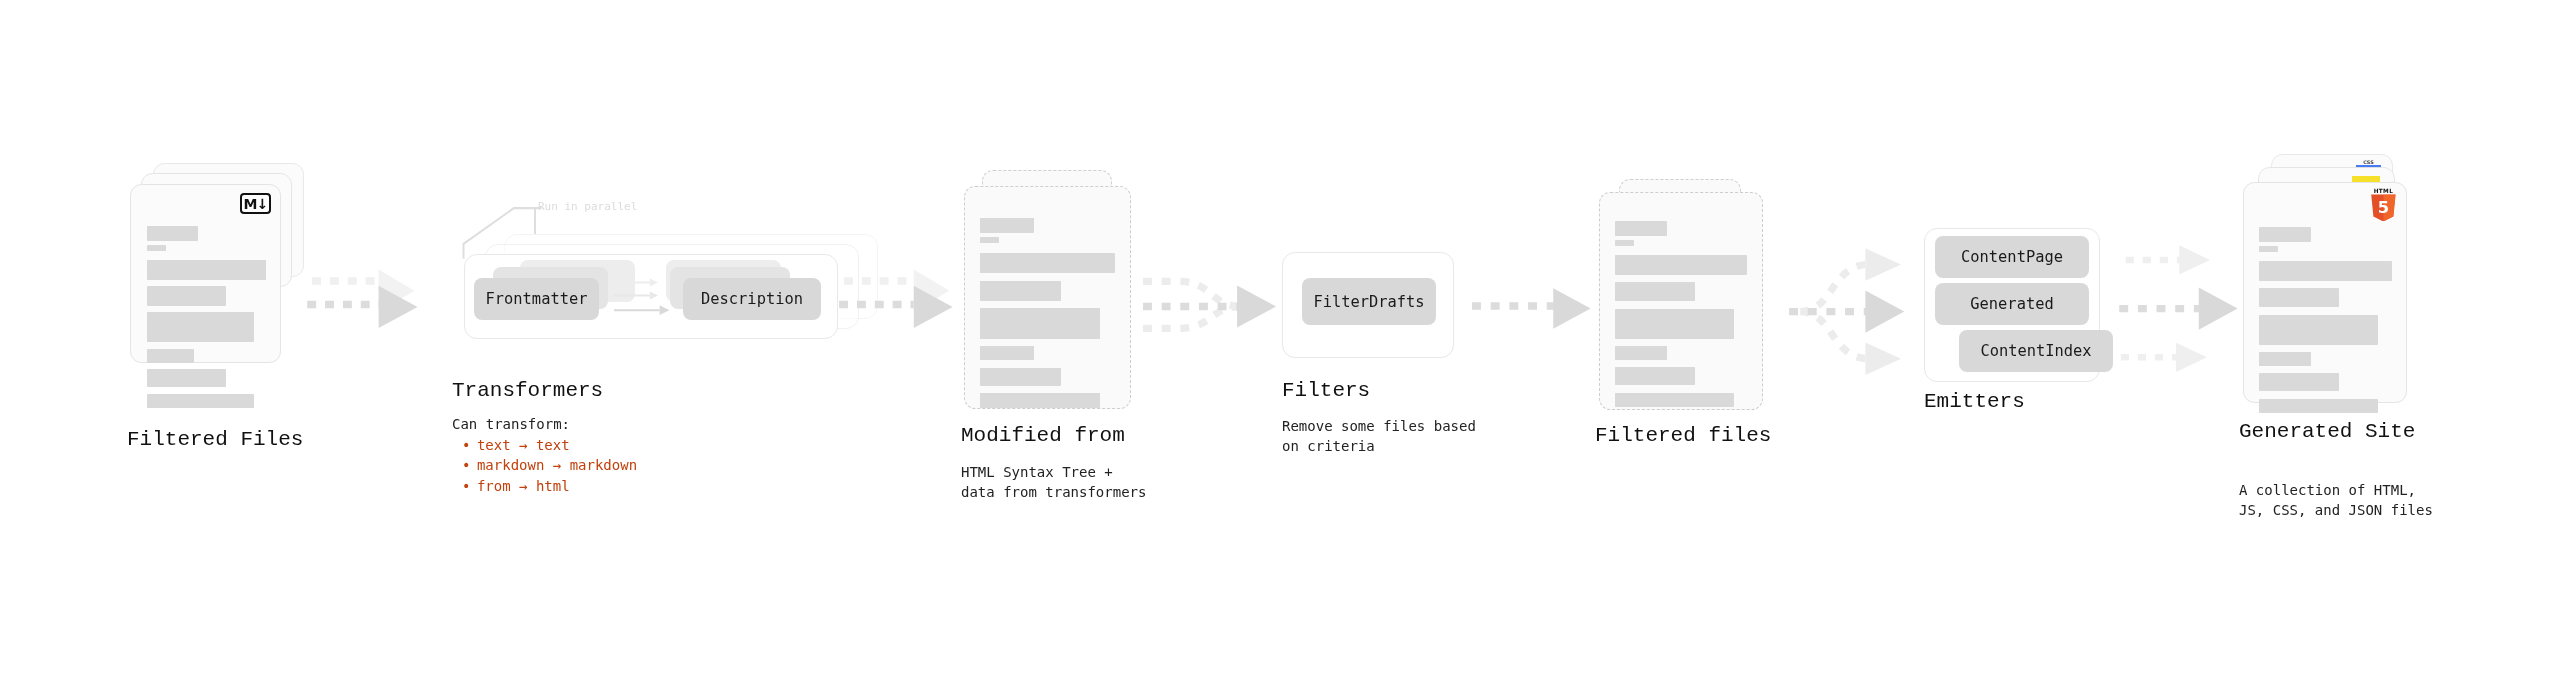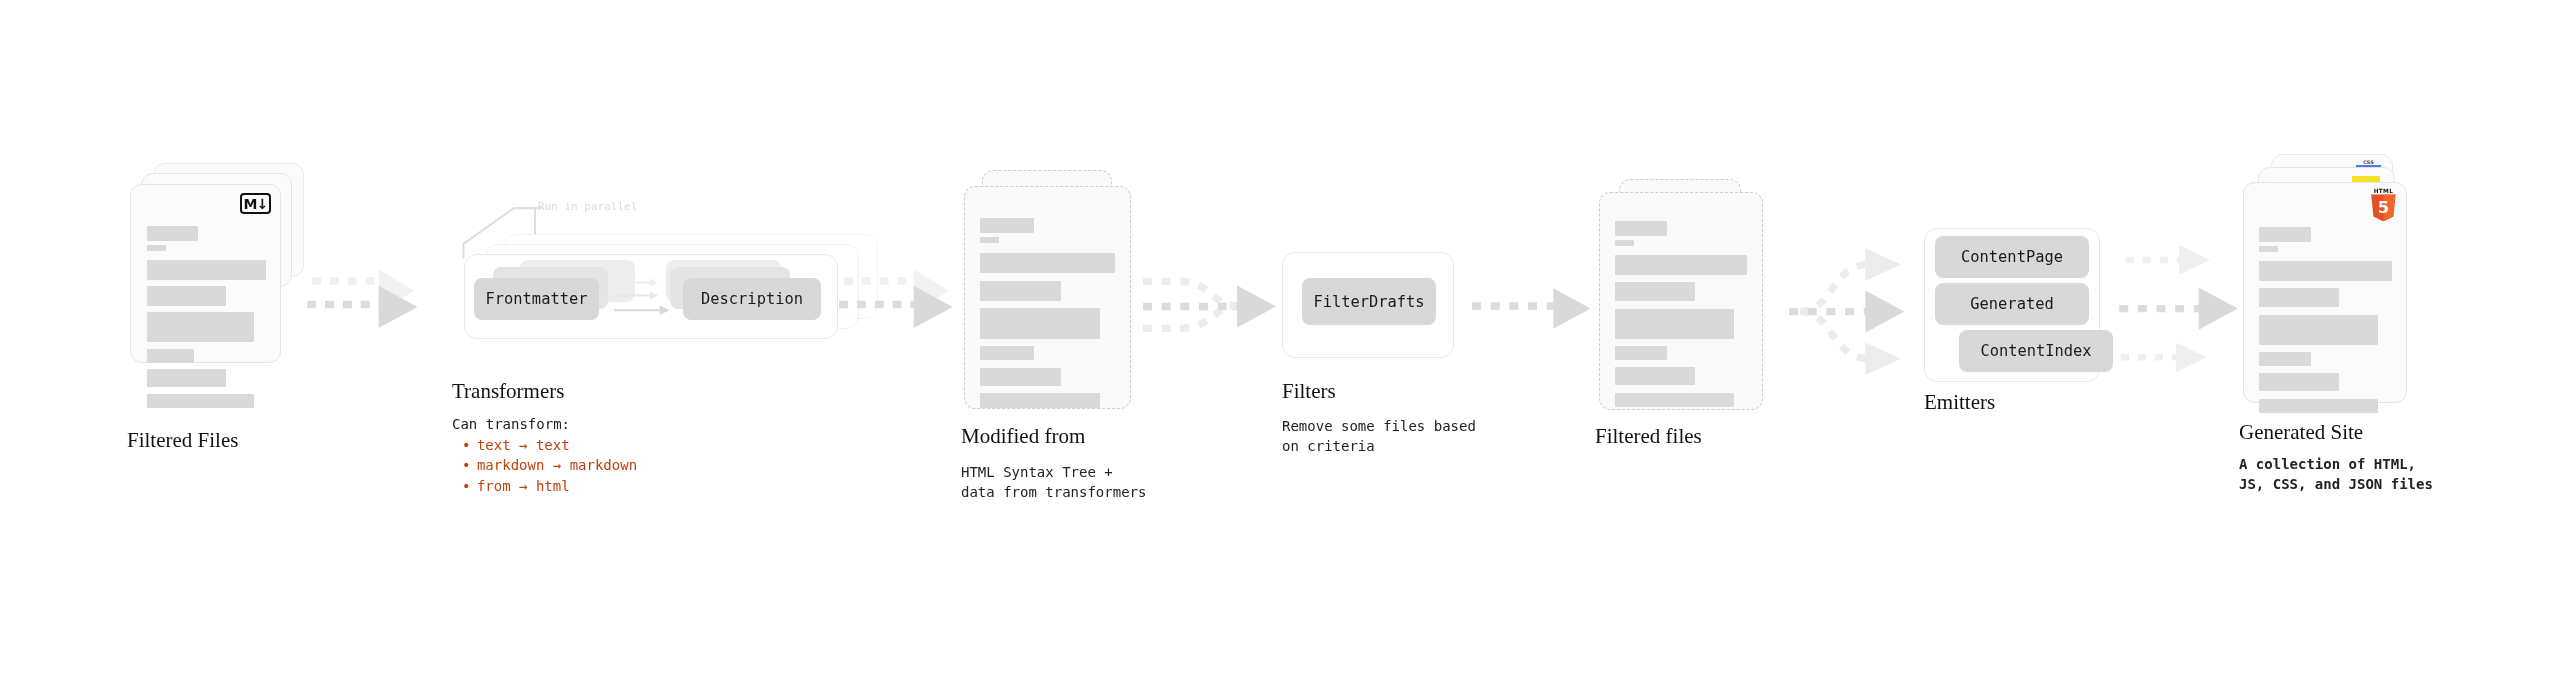--- a/index.html
+++ b/index.html
@@ -98,21 +98,21 @@
     font-family: "DejaVu Sans Mono", monospace;
     font-size: 15.4px; color: #1a1a1a;
     white-space: nowrap;
   }
   .chip.ghost3 { background: #ededed; color: transparent; }
   .chip.ghost2 { background: #e4e4e4; color: transparent; }
 
   
   .title {
     position: absolute;
-    font-family: Liberation Serif, serif;
+    font-family: Liberation Mono, monospace;
     font-size: 21px; color: #111; white-space: nowrap;
   }
   .subtitle {
     position: absolute;
     font-family: "DejaVu Sans Mono", monospace;
     font-size: 14px; color: #222; line-height: 20.3px;
     white-space: pre-line;
   }
   .parallel-label {
     position: absolute;
@@ -336,17 +336,17 @@
         <div class="bar" style="width:133px; height:19.5px; margin-bottom:7.3px;"></div>
         <div class="bar" style="width:80px;  height:19.5px; margin-bottom:7.3px;"></div>
         <div class="bar" style="width:119px; height:30px; margin-bottom:7.3px;"></div>
         <div class="bar" style="width:52px;  height:14px; margin-bottom:7.3px;"></div>
         <div class="bar" style="width:80px;  height:18px; margin-bottom:7.3px;"></div>
         <div class="bar" style="width:119px; height:14px;"></div>
       </div>
     </div>
   </div>
   <div class="title" style="left:2239px; top:420px;">Generated Site</div>
-  <div class="subtitle" style="left:2239px; top:454px;font-weight:bold;">A collection of HTML,
+  <div class="subtitle" style="left:2239px; top:480px;">A collection of HTML,
 JS, CSS, and JSON files</div>
 
 </div>
 
 
 </body></html>

